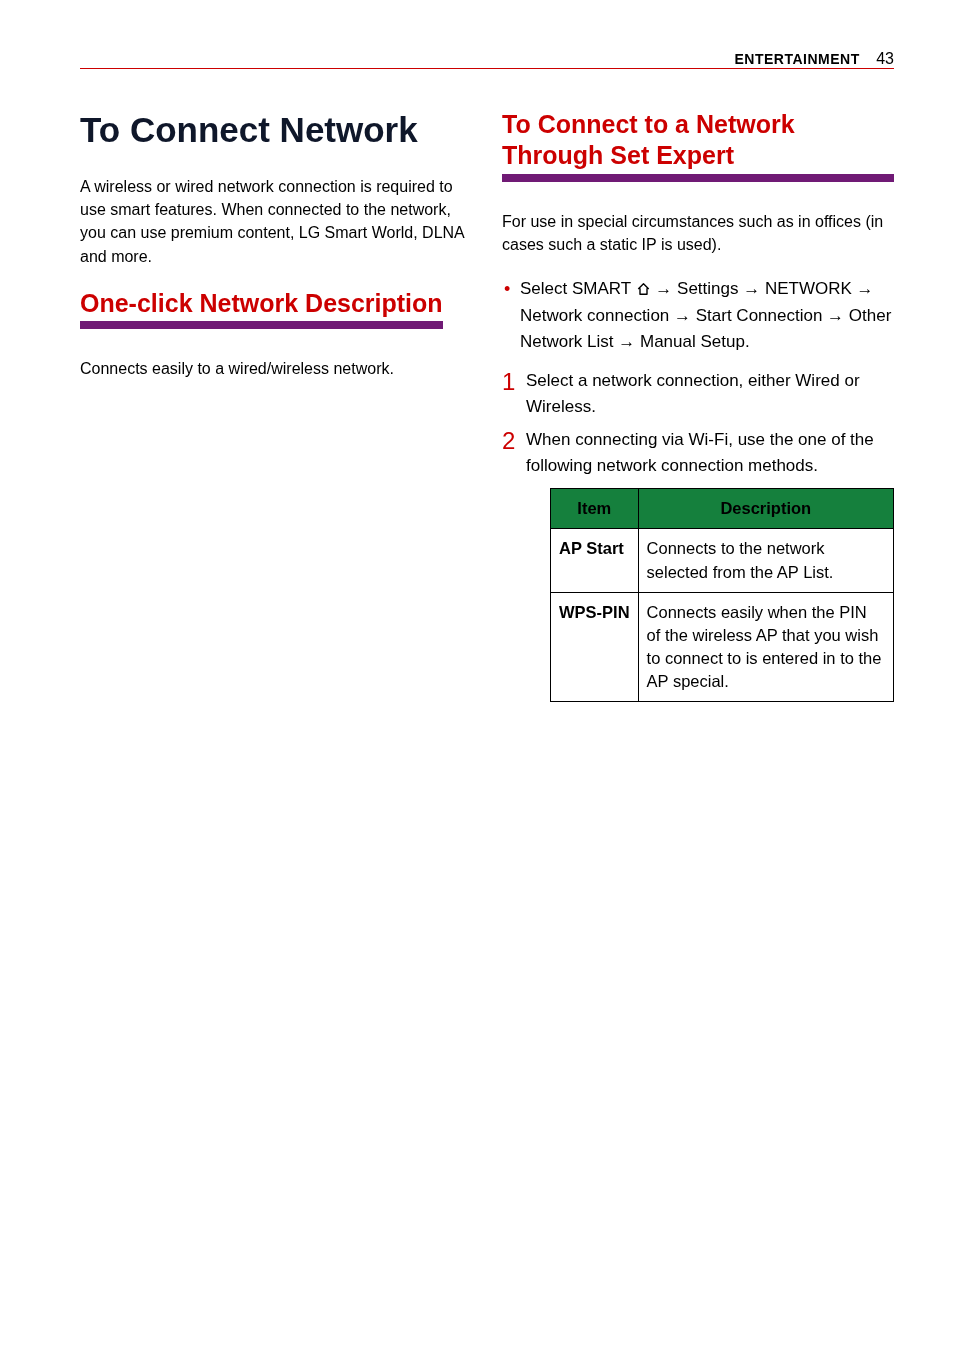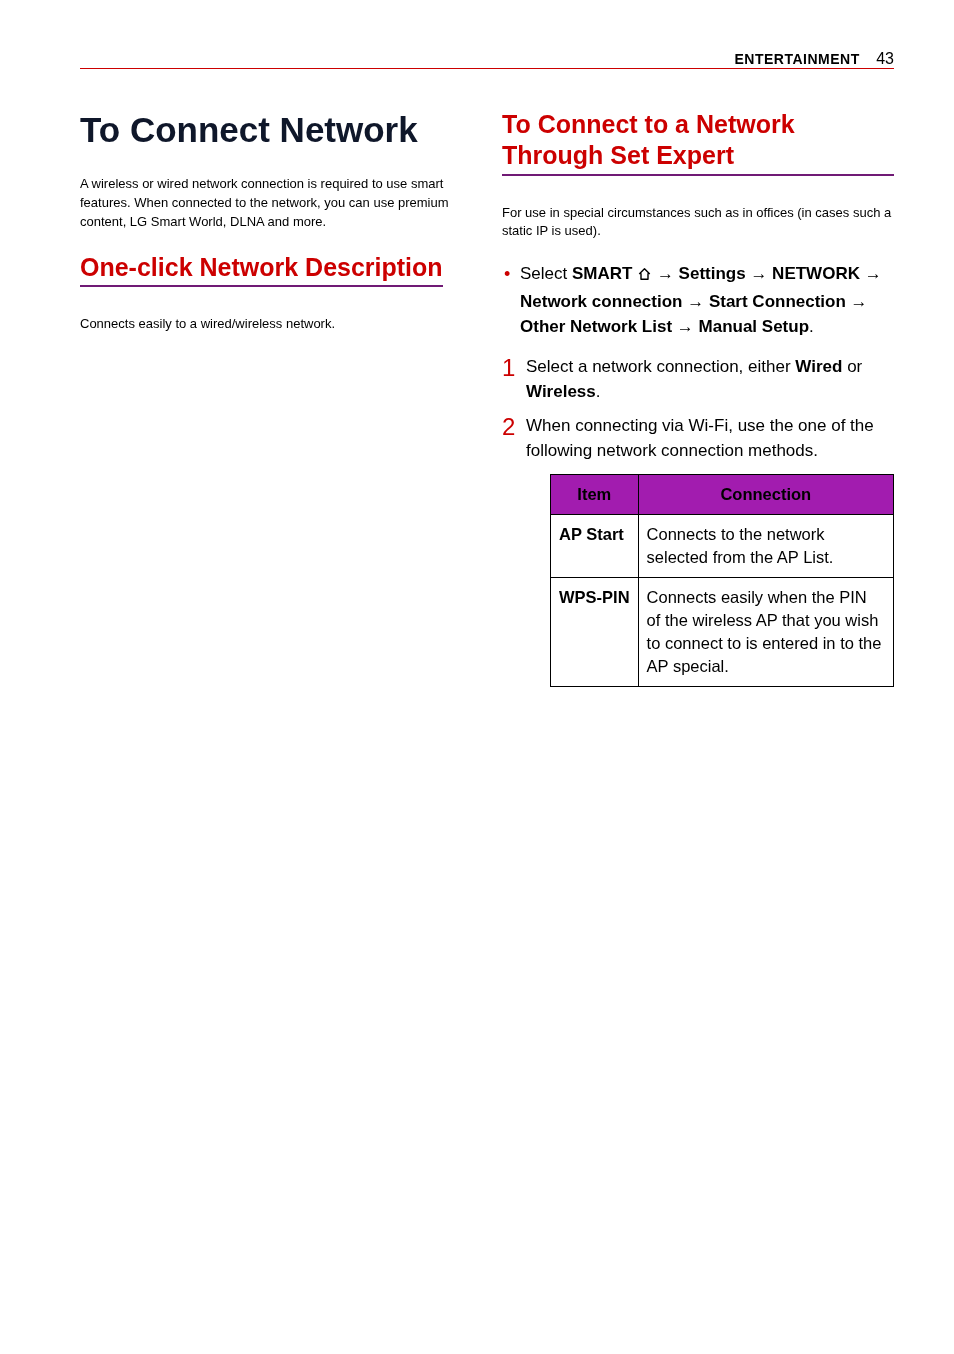--- a/index.html
+++ b/index.html
@@ -45,31 +45,31 @@
       font-size: 35px;
       font-weight: bold;
       color: #0f172a;
       margin-bottom: 24px;
       line-height: 1.2;
     }
     .h2-title {
       font-size: 25px;
       font-weight: bold;
       color: #cc0000;
-      border-bottom: 2px solid #701a75;
+      border-bottom: 8px solid #701a75;
       padding-bottom: 2px;
       margin-bottom: 14px;
       line-height: 1.25;
       display: inline-block;
     }
     .h2-wrapper {
       margin-bottom: 14px;
     }
     .body-text {
-      font-size: 13px;
+      font-size: 16px;
       line-height: 1.45;
       color: #000000;
       margin-bottom: 20px;
     }
     .bullet-list {
       list-style: none;
       padding-left: 0;
       margin-bottom: 14px;
     }
     .bullet-list li {
@@ -100,21 +100,21 @@
     }
     .num-marker {
       position: absolute;
       left: 0;
       top: -4px;
       color: #cc0000;
       font-size: 24px;
       font-weight: normal;
     }
     .bold {
-      font-weight: bold;
+      font-weight: normal;
     }
     .home-icon {
       display: inline-block;
       vertical-align: -2px;
     }
     table.desc-table {
       border-collapse: collapse;
       width: 100%;
       margin-top: 10px;
       margin-left: 24px;
@@ -123,21 +123,21 @@
     table.desc-table th,
     table.desc-table td {
       border: 1px solid #000000;
       padding: 8px 8px;
       font-size: 16.5px;
       text-align: left;
       vertical-align: top;
       line-height: 1.4;
     }
     table.desc-table th {
-      background: #a21caf;
+      background: #15803d;
       font-weight: bold;
       text-align: center;
     }
     table.desc-table td.item-cell {
       font-weight: bold;
       white-space: nowrap;
     }
   </style>
 </head>
 <body>
@@ -180,21 +180,21 @@
         <span>Select a network connection, either </span><span class="bold">Wired</span><span> or </span><span class="bold">Wireless</span><span>.</span>
       </li>
       <li>
         <span class="num-marker">2</span>
         <span>When connecting via Wi-Fi, use the one of the following network connection methods.</span>
 
         <table class="desc-table">
           <thead>
             <tr>
               <th>Item</th>
-              <th>Connection</th>
+              <th>Description</th>
             </tr>
           </thead>
           <tbody>
             <tr>
               <td class="item-cell">AP Start</td>
               <td>Connects to the network selected from the AP List.</td>
             </tr>
             <tr>
               <td class="item-cell">WPS-PIN</td>
               <td>Connects easily when the PIN of the wireless AP that you wish to connect to is entered in to the AP special.</td>

